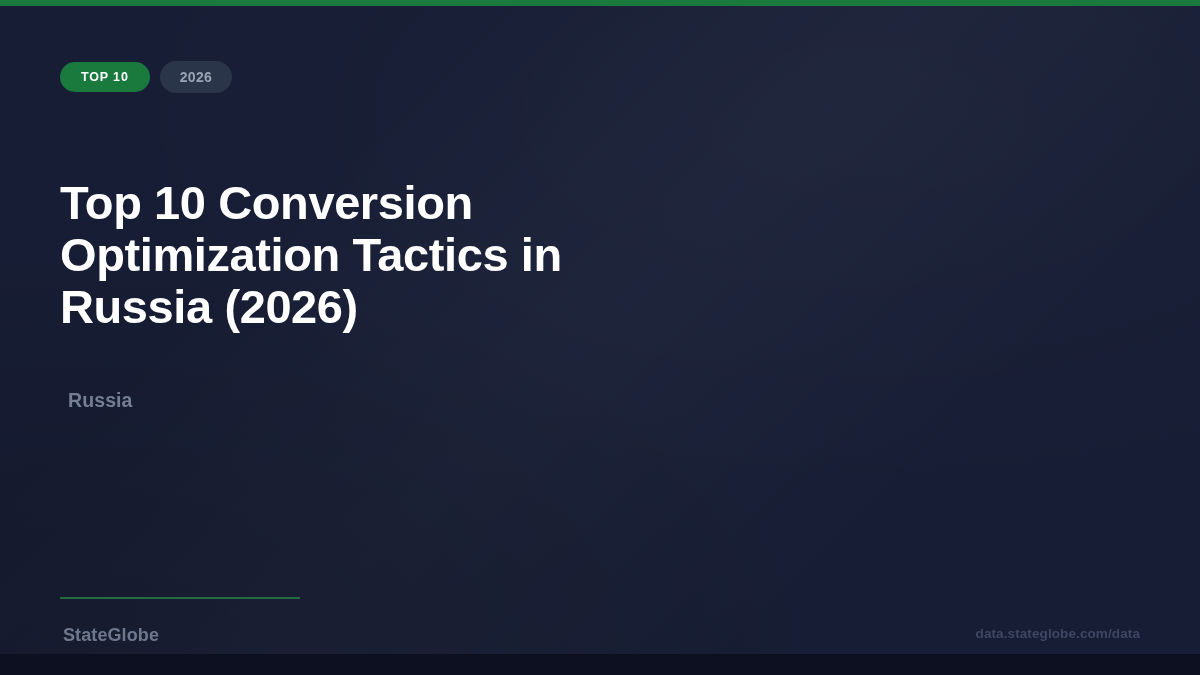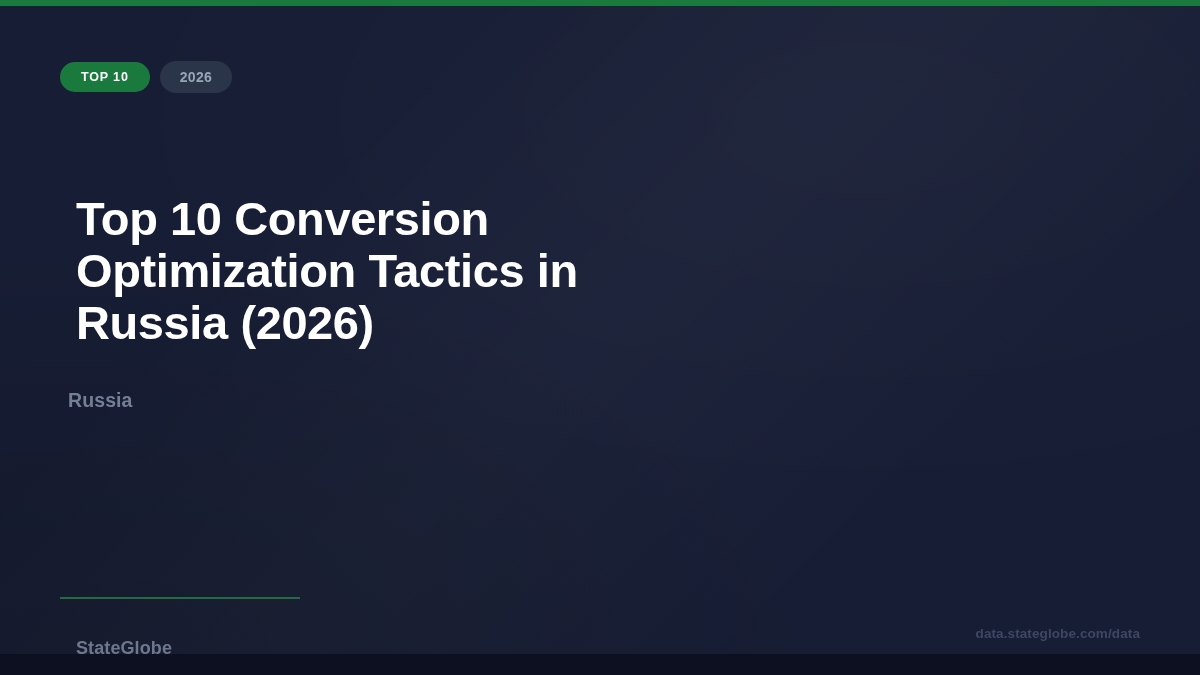--- a/index.html
+++ b/index.html
@@ -96,21 +96,21 @@
     letter-spacing: 0.3px;
     padding: 16px 20px;
   }
 
   
   .headline {
     position: absolute;
     left: 60px;
     top: 177px;
     width: 560px;
-    margin: 16px;
+    margin: 0;
     color: #ffffff;
     font-size: 47px;
     font-weight: bold;
     line-height: 52px;
     letter-spacing: -0.4px;
   }
 
   .subtitle {
     position: absolute;
     left: 60px;
@@ -129,21 +129,21 @@
     top: 597px;
     width: 240px;
     height: 2px;
     background: #236b43;
   }
 
   .footer-brand {
     position: absolute;
     left: 60px;
     top: 622px;
-    margin: 16px;
+    margin: 3px;
     color: #6d788f;
     font-size: 18px;
     font-weight: bold;
     letter-spacing: 0.1px;
   }
 
   .footer-url {
     position: absolute;
     right: 60px;
     top: 626px;

